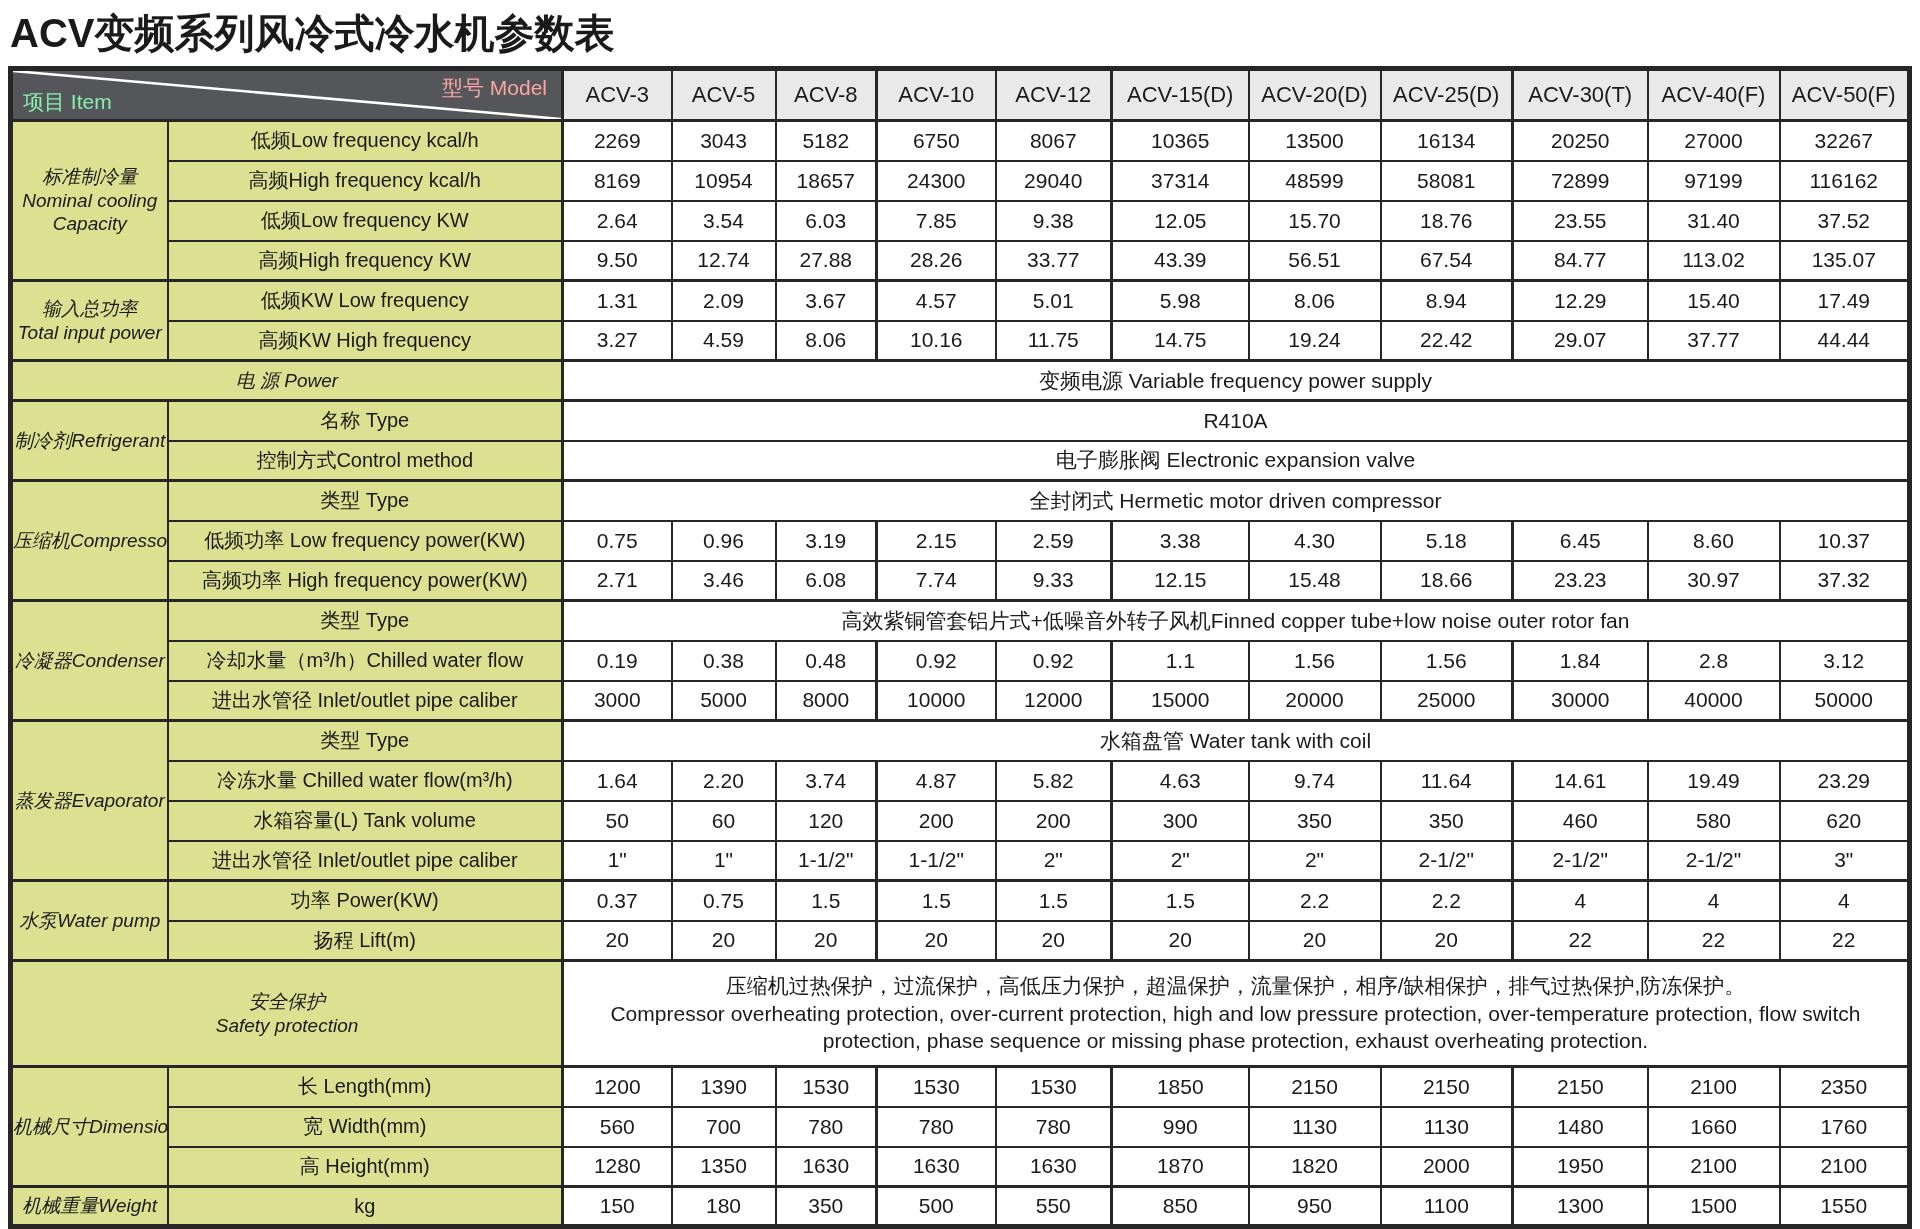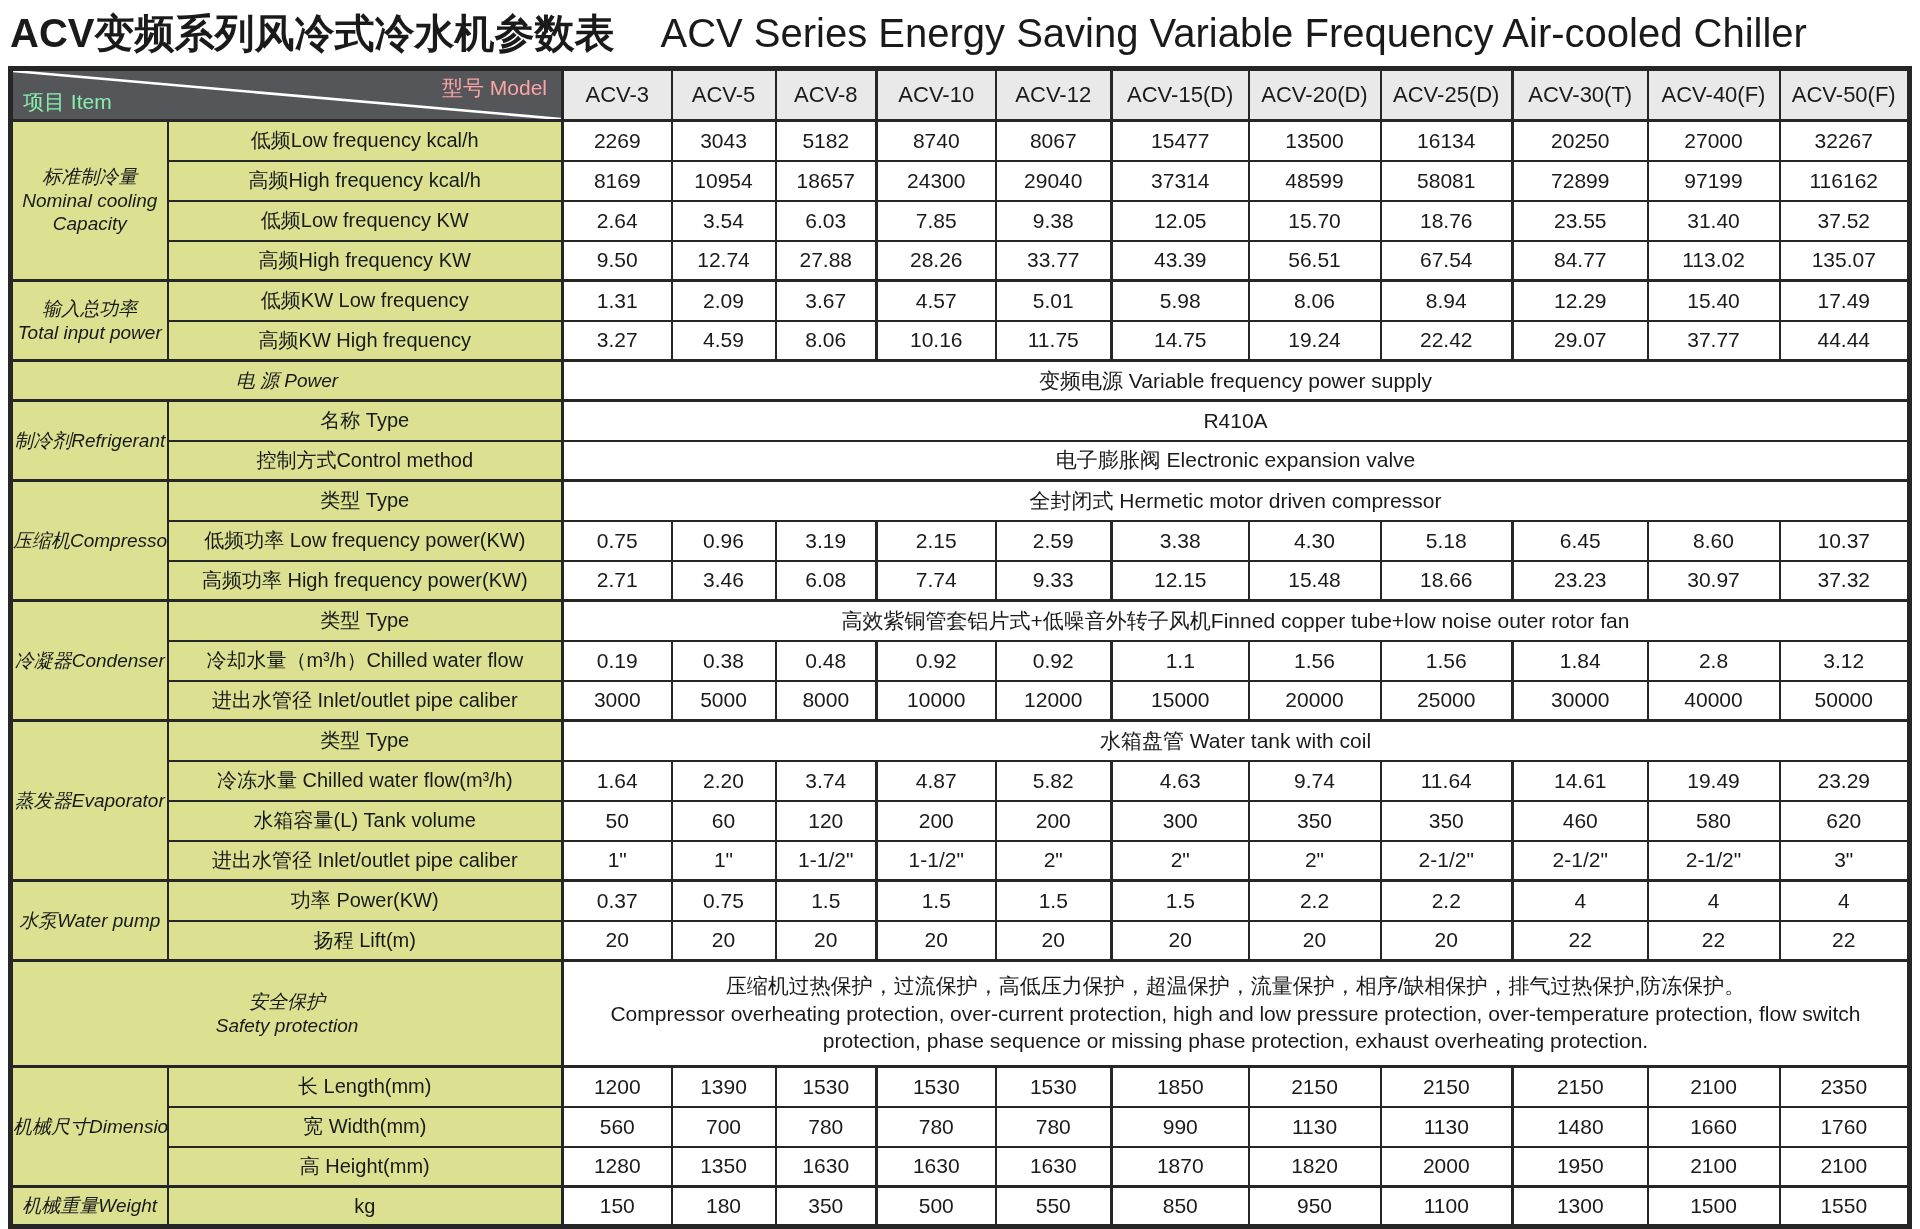--- a/index.html
+++ b/index.html
@@ -50,21 +50,20 @@
   td.glabel div{white-space:nowrap;font-style:italic;}
   td.rlabel{background:var(--labelbg);font-size:20px;white-space:nowrap;}
   td.val{background:#fff;font-size:21px;}
   td.val.merged div{line-height:1.32;}
 </style>
 </head>
 <body>
 
 <div class="page-title">
   <span class="title-zh">ACV变频系列风冷式冷水机参数表</span>
-  <span class="title-en">ACV Series Energy Saving Variable Frequency Air-cooled Chiller</span>
 </div>
 
 <table>
   <colgroup>
       <col style="width: 157px;">
       <col style="width: 395px;">
       <col style="width: 109px;">
       <col style="width: 104px;">
       <col style="width: 101px;">
       <col style="width: 119px;">
@@ -104,23 +103,23 @@
       <tr class="gs">
         <td class="glabel" rowspan="4" colspan="1">
           <div>标准制冷量</div>
           <div>Nominal cooling</div>
           <div>Capacity</div>
         </td>
         <td class="rlabel">低频Low frequency  kcal/h</td>
         <td class="val vsep">2269</td>
         <td class="val">3043</td>
         <td class="val">5182</td>
-        <td class="val vsep">8740</td>
+        <td class="val vsep">6750</td>
         <td class="val">8067</td>
-        <td class="val vsep">15477</td>
+        <td class="val vsep">10365</td>
         <td class="val">13500</td>
         <td class="val">16134</td>
         <td class="val vsep">20250</td>
         <td class="val">27000</td>
         <td class="val">32267</td>
       </tr>
       <tr>
         <td class="rlabel">高频High frequency  kcal/h</td>
         <td class="val vsep">8169</td>
         <td class="val">10954</td>

